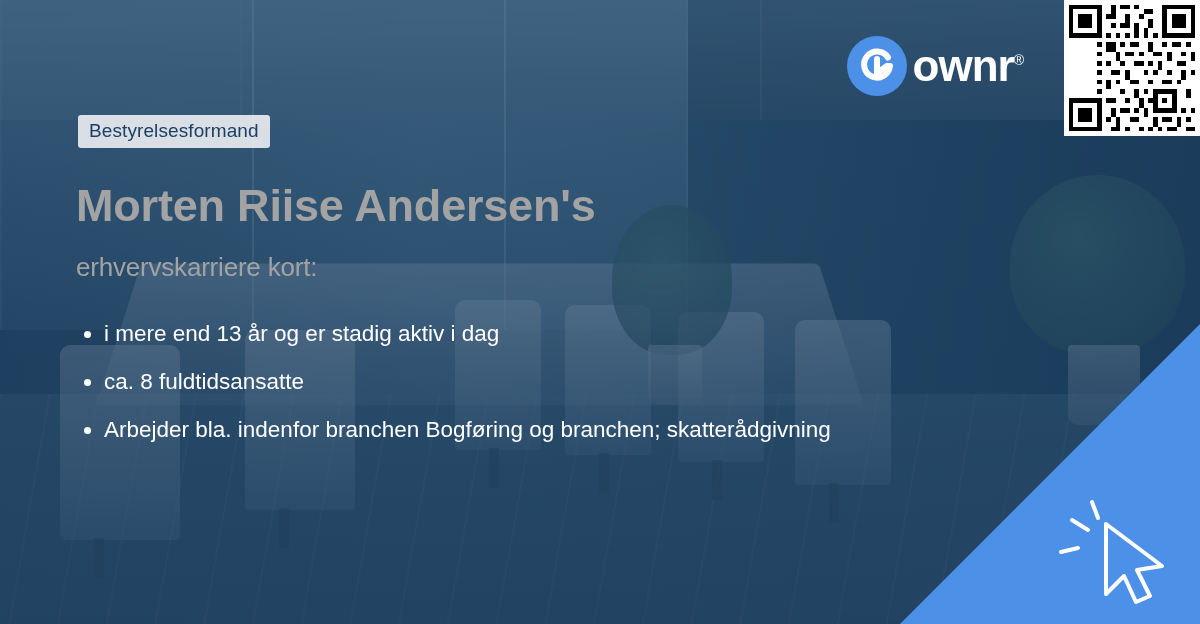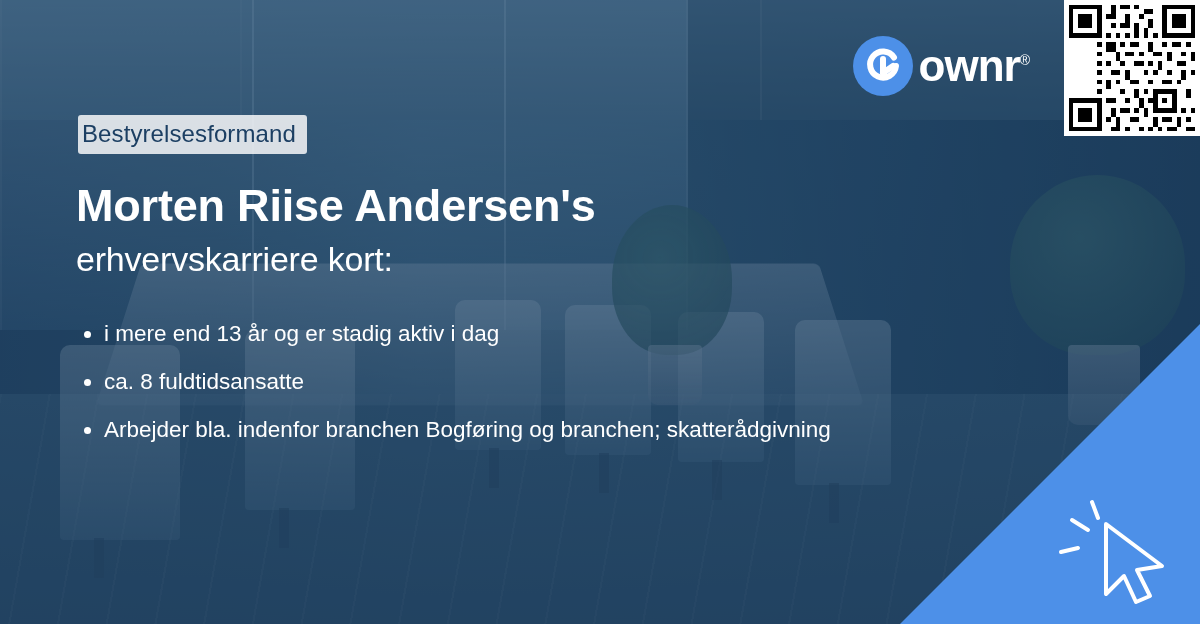--- a/index.html
+++ b/index.html
@@ -132,43 +132,43 @@
     position: absolute;
     inset: 0;
     padding: 0;
   }
   .badge {
     position: absolute;
     left: 78px;
     top: 115px;
     background: rgba(255,255,255,0.82);
     color: #1c3f63;
-    font-size: 24px;
-    padding: 5px 11px 6px 4px;
+    font-size: 19px;
+    padding: 5px 11px 6px 11px;
     border-radius: 3px;
     letter-spacing: 0.1px;
     white-space: nowrap;
   }
   .title {
     position: absolute;
     left: 76px;
     top: 150px;
     width: 1040px;
-    color: #ffffff;
+    color: #a3a3a3;
     font-size: 45px;
     line-height: 52px;
     font-weight: bold;
     letter-spacing: -0.2px;
   }
   .subtitle {
     font-weight: normal;
-    font-size: 34px;
+    font-size: 26px;
     line-height: 46px;
     display: block;
-    margin-top: 4px;
+    margin-top: 12px;
   }
   .bullets {
     position: absolute;
     left: 78px;
     top: 315px;
     width: 1160px;
     margin: 0;
     padding: 0;
     list-style: none;
     color: #ffffff;
@@ -191,21 +191,21 @@
     left: 6px;
     top: 12px;
     width: 7px;
     height: 7px;
     border-radius: 50%;
     background: #ffffff;
   }
   
   .logo {
     position: absolute;
-    right: 170px;
+    right: 176px;
     top: 36px;
     display: flex;
     align-items: center;
     gap: 6px;
   }
   .logo-mark {
     width: 60px;
     height: 60px;
     border-radius: 50%;
     background: #4d90e8;

